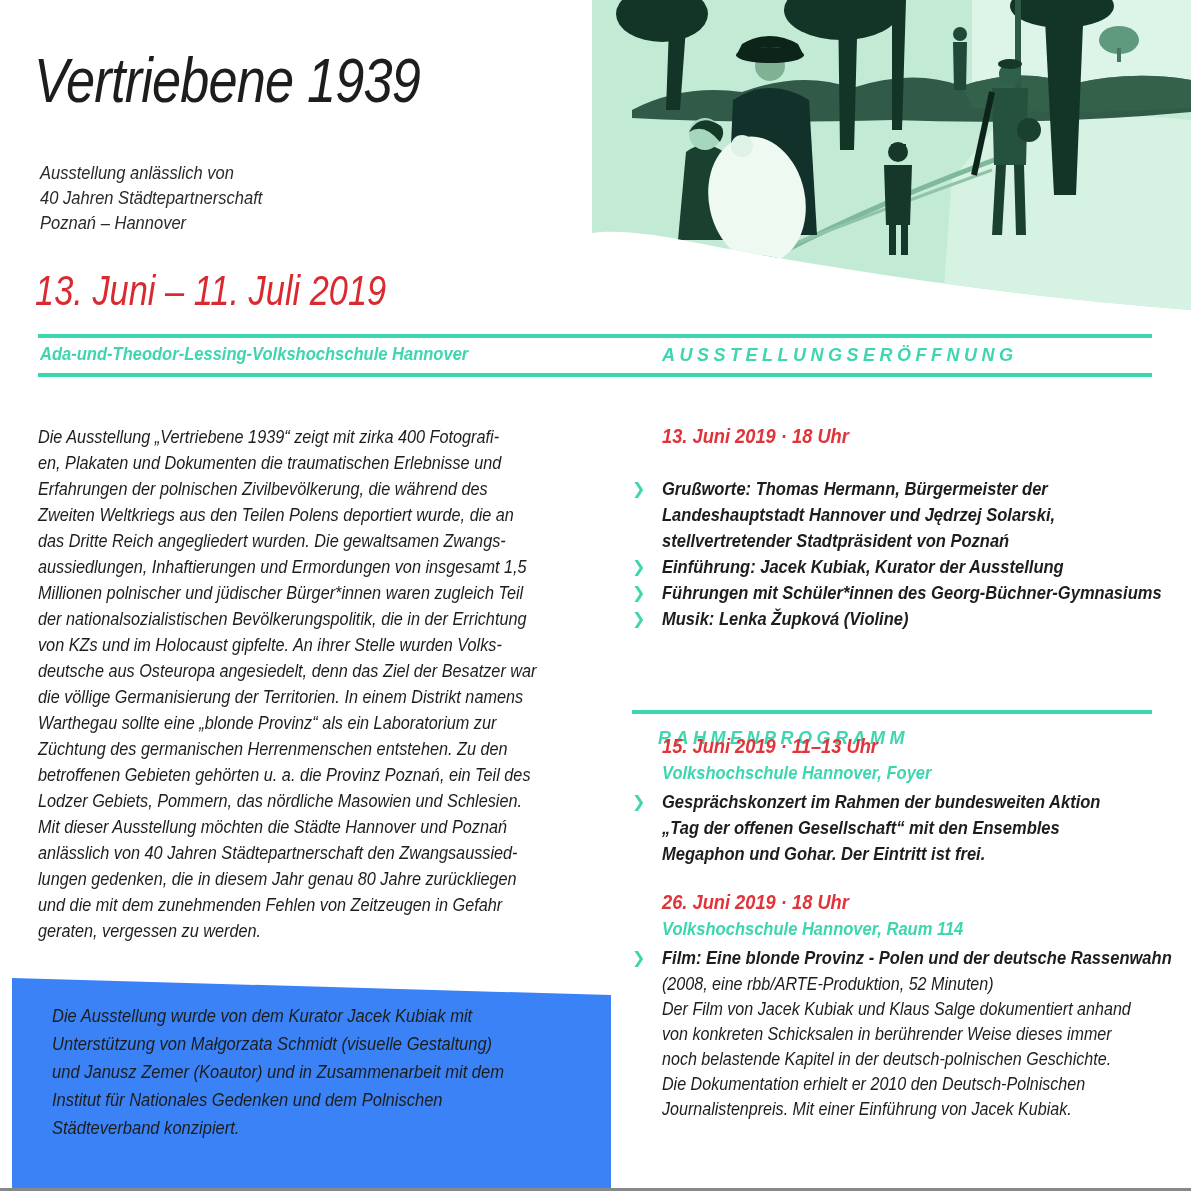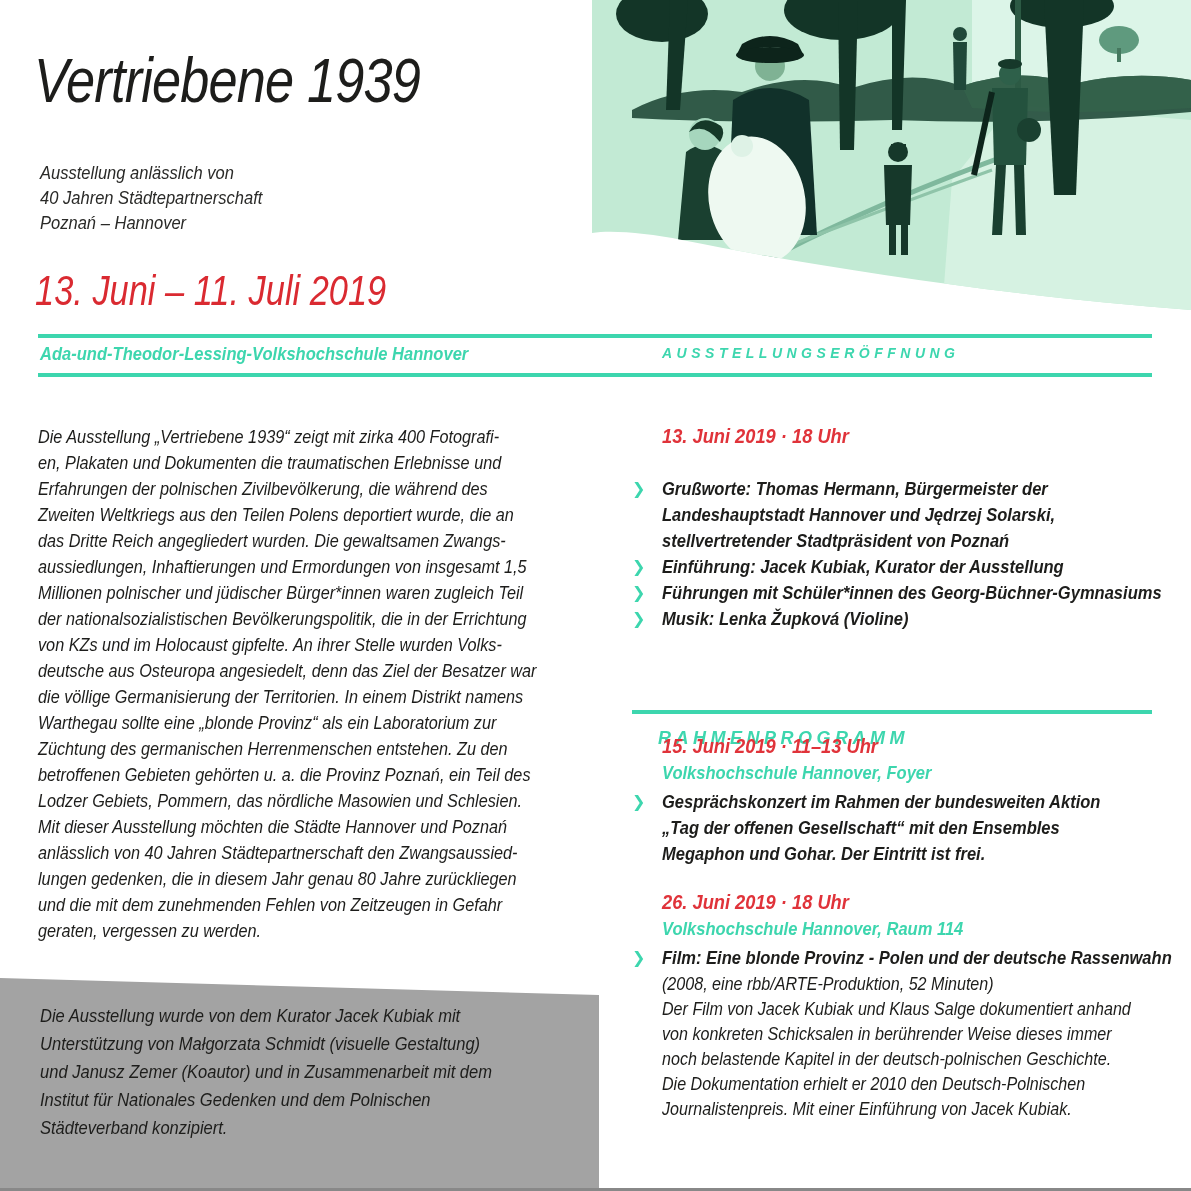--- a/index.html
+++ b/index.html
@@ -34,32 +34,32 @@
   .rule{position:absolute;left:38px;width:1114px;height:4px;background:#3dd6ae;}
   .rule-top{top:334px;}
   .rule-bottom{top:373px;}
   .venue-banner{
     position:absolute;left:40px;top:343px;
     font-size:19px;font-weight:bold;color:#3dd6ae;
     transform:scaleX(0.87);transform-origin:0 0;white-space:pre;
   }
   .opening-heading{
     position:absolute;left:662px;top:345px;
-    font-size:14px;font-weight:bold;letter-spacing:4.5px;color:#3dd6ae;white-space:pre;
+    font-size:18px;font-weight:bold;letter-spacing:4.5px;color:#3dd6ae;white-space:pre;
   }
 
   
   .intro-text{
     position:absolute;left:38px;top:424px;
     font-size:19px;line-height:26px;color:#1d1d1b;
     transform:scaleX(0.855);transform-origin:0 0;white-space:pre;
   }
   .credits-box{
-    position:absolute;left:0;top:975px;width:599px;height:216px;
-    background:#a3a3a3;
+    position:absolute;left:12px;top:975px;width:599px;height:216px;
+    background:#3b82f6;
     clip-path:polygon(0 3px,100% 20px,100% 100%,0 100%);
   }
   .credits-text{
     position:absolute;left:40px;top:27px;
     font-size:19px;line-height:28px;color:#1d1d1b;
     transform:scaleX(0.87);transform-origin:0 0;white-space:pre;
   }
 
   
   .event-date{

